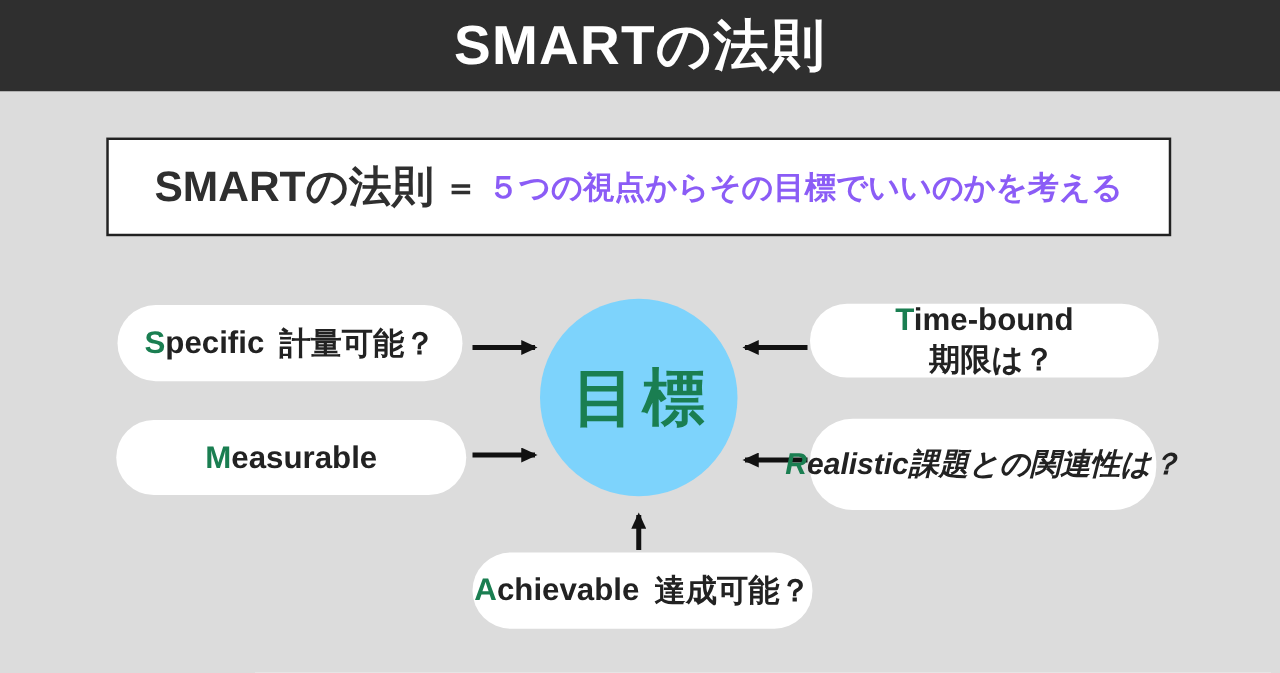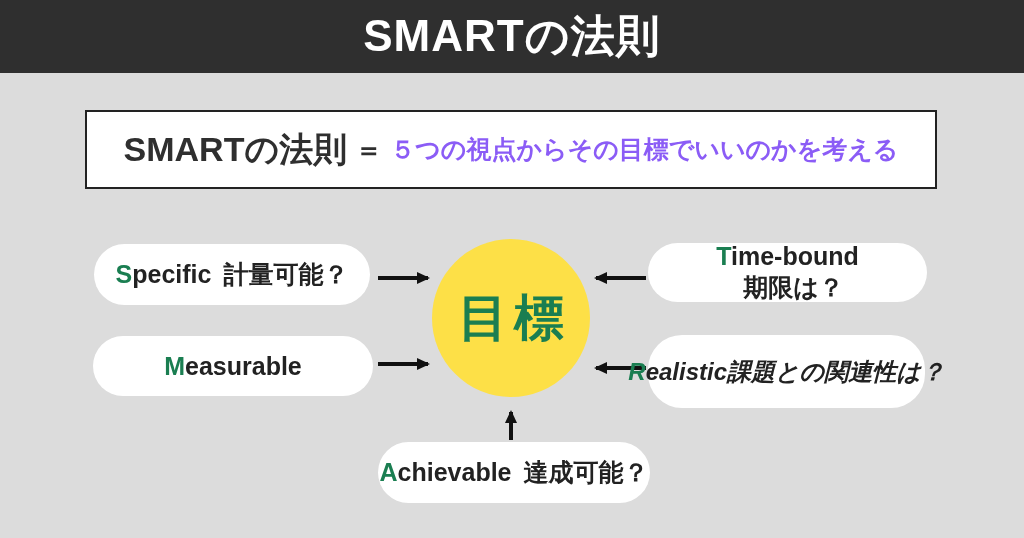--- a/index.html
+++ b/index.html
@@ -57,21 +57,21 @@
     color: #8b5cf6;
     font-size: 25px;
     font-weight: bold;
   }
   
   .goal-circle {
     position: absolute;
     left: 432px; top: 239px;
     width: 158px; height: 158px;
     border-radius: 50%;
-    background: #fde047;
+    background: #7dd3fc;
     display: flex;
     align-items: center;
     justify-content: center;
   }
   .goal-label {
     color: #1a7e51;
     font-size: 50px;
     font-weight: bold;
     letter-spacing: 6px;
     margin-left: 6px; 

